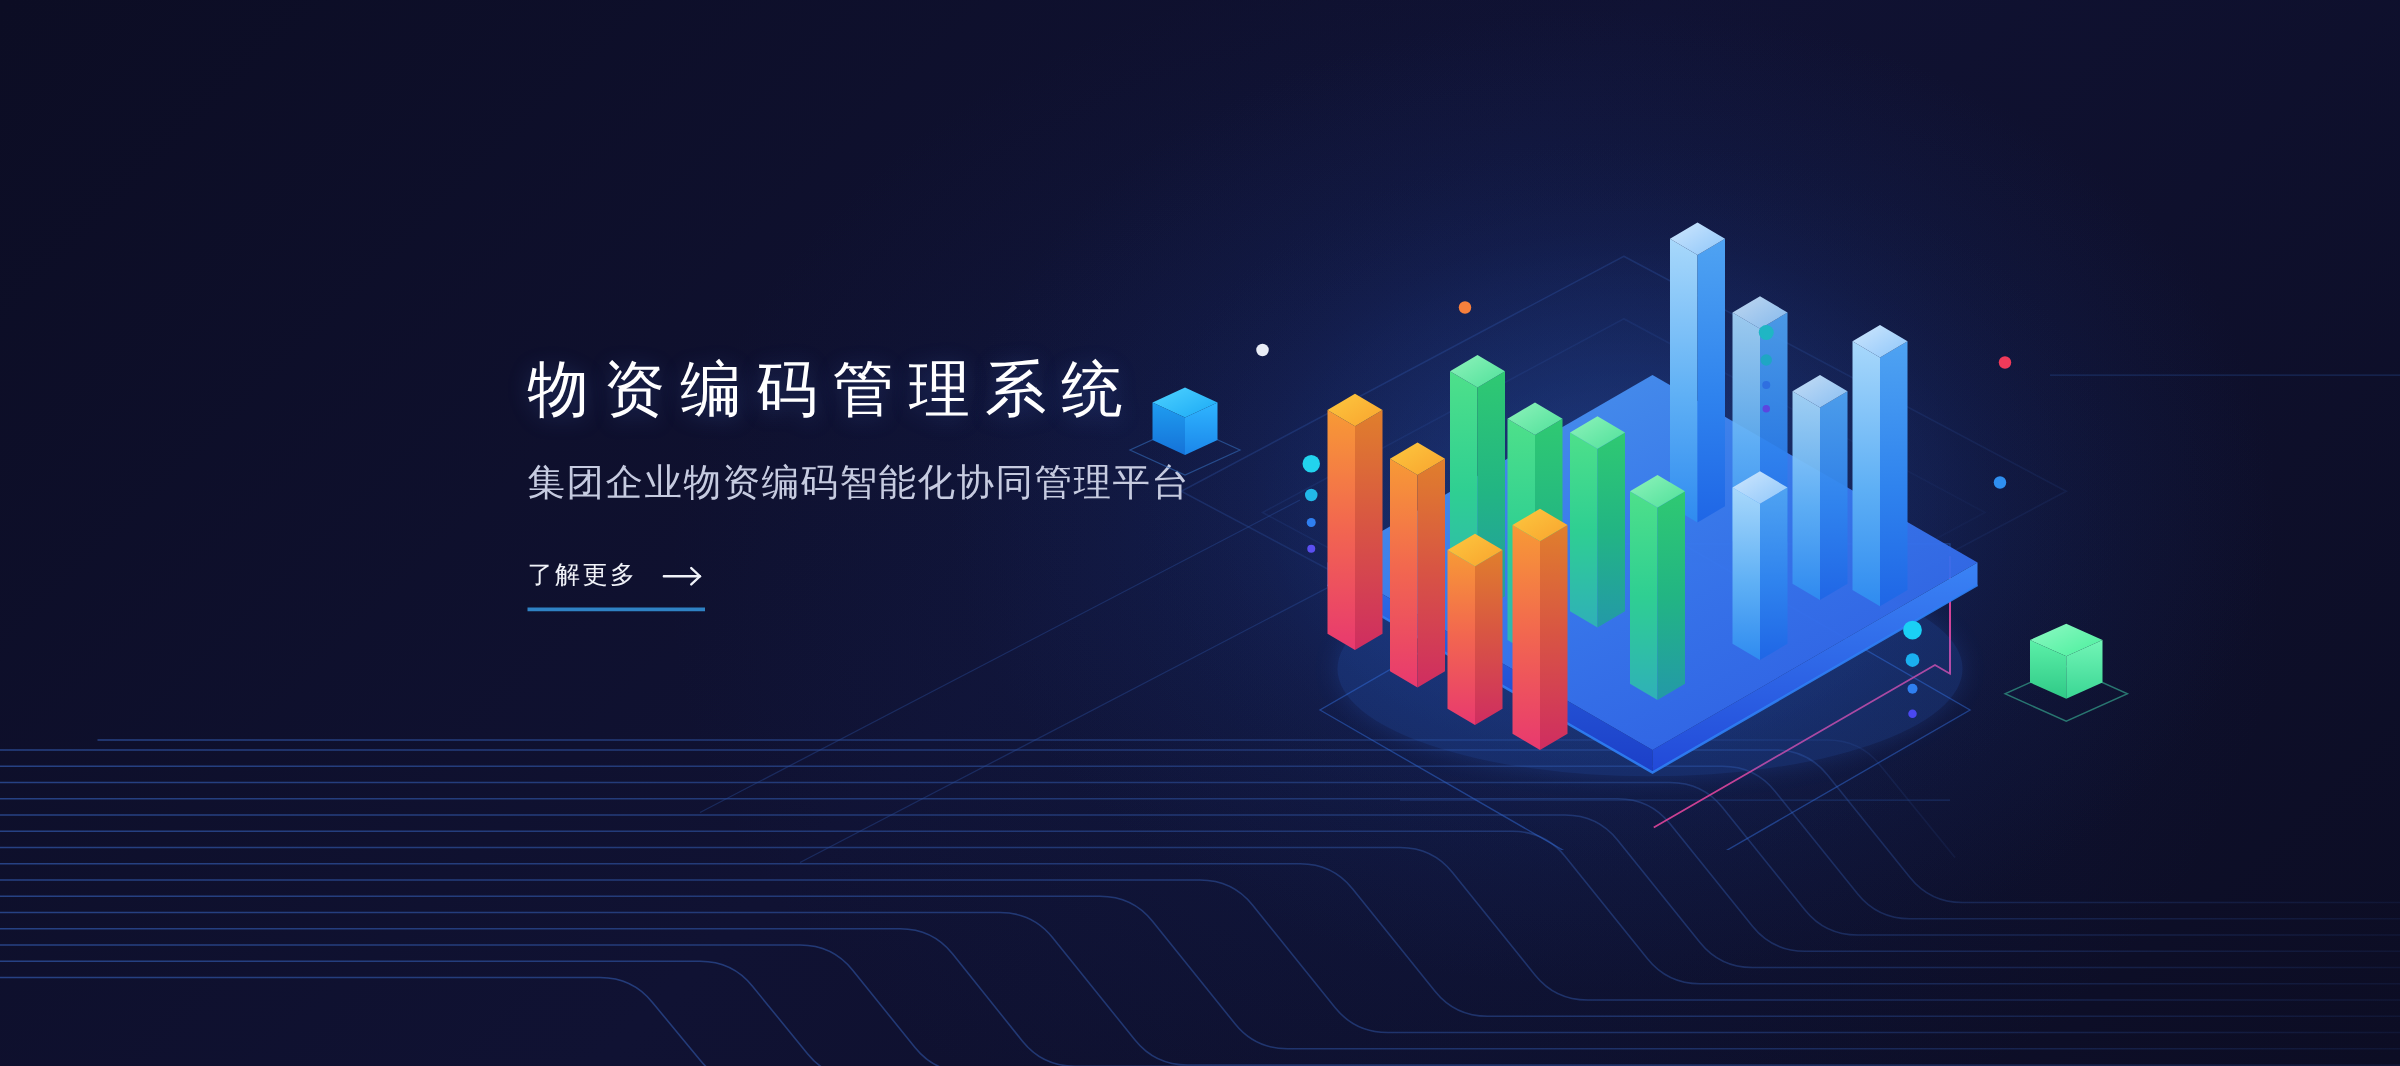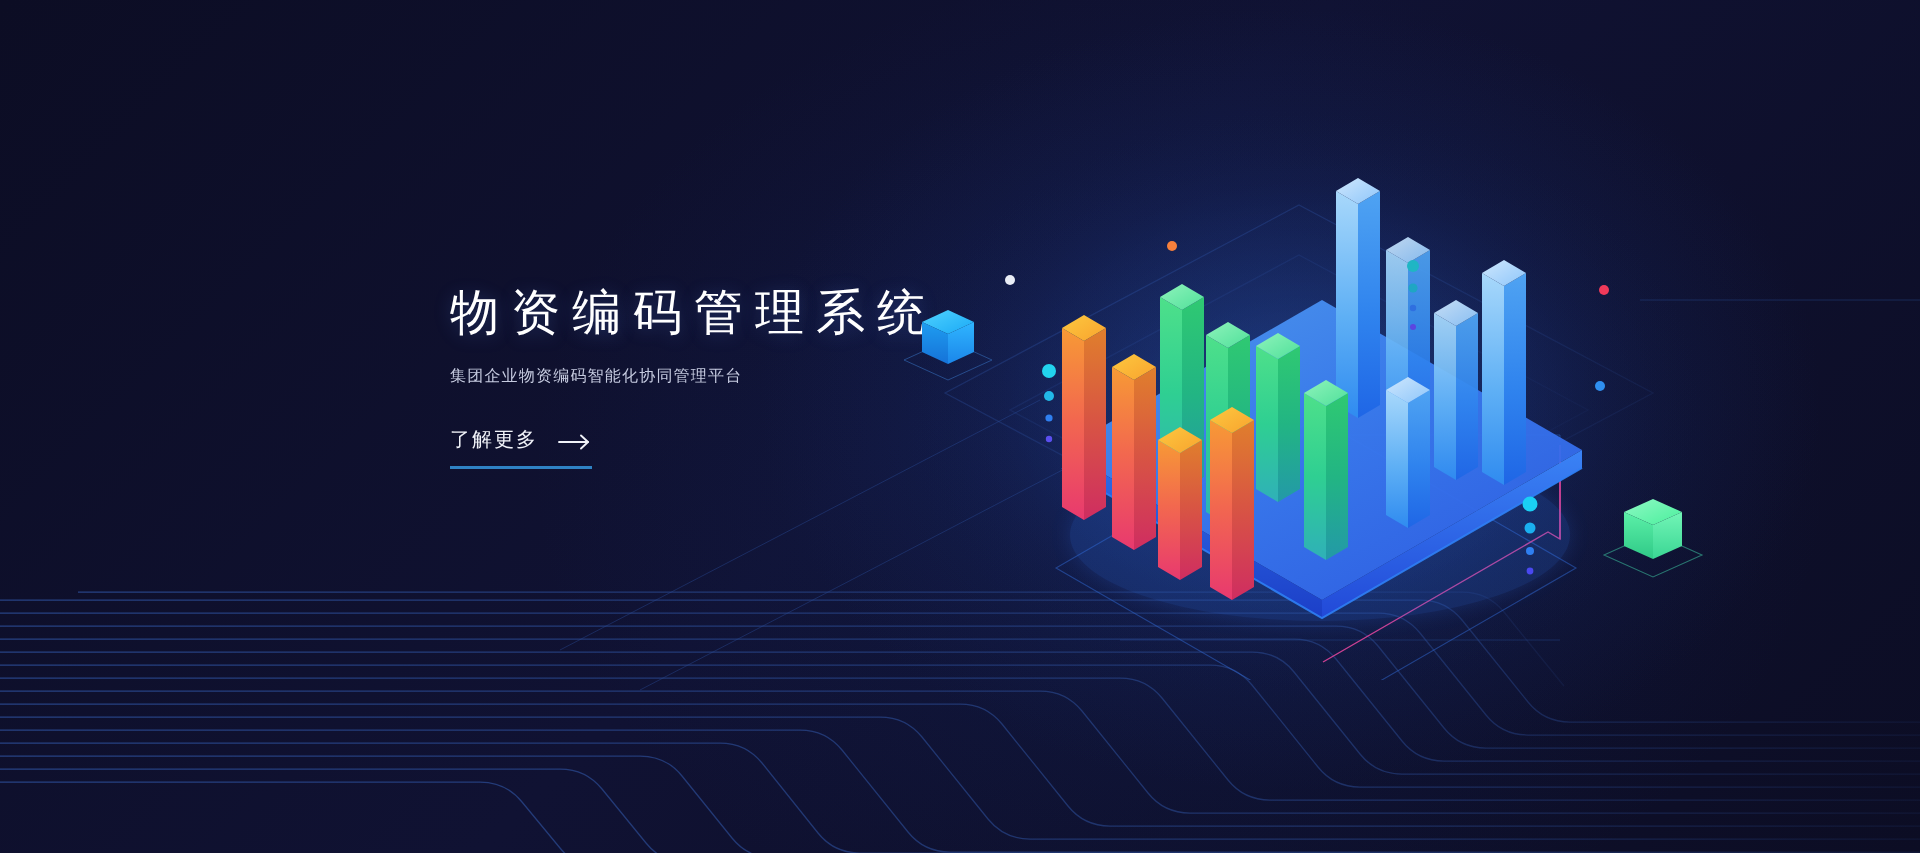--- a/index.html
+++ b/index.html
@@ -19,35 +19,35 @@
       linear-gradient(135deg,#0c0d24 0%, #101233 48%, #0c0d24 100%);
     overflow:hidden;
   }
 
   
   .bg-svg{ position:absolute; inset:0; width:1920px; height:853px; pointer-events:none; }
 
   
   .hero-copy{
     position:absolute;
-    left:450px; top:285px;
+    left:422px; top:285px;
     width:640px;
   }
   .hero-title{
     font-size:49px;
     line-height:1.12;
     color:#ffffff;
     letter-spacing:12px;
     font-weight:400;
     white-space:nowrap;
     text-shadow:0 2px 18px rgba(90,140,255,.28);
   }
   .hero-subtitle{
     margin-top:26px;
-    font-size:16px;
+    font-size:30px;
     letter-spacing:1.2px;
     color:#c6cbe0;
     font-weight:400;
     white-space:nowrap;
   }
   .cta{
     display:inline-flex;
     align-items:flex-end;
     margin-top:39px;
     padding-bottom:13px;

